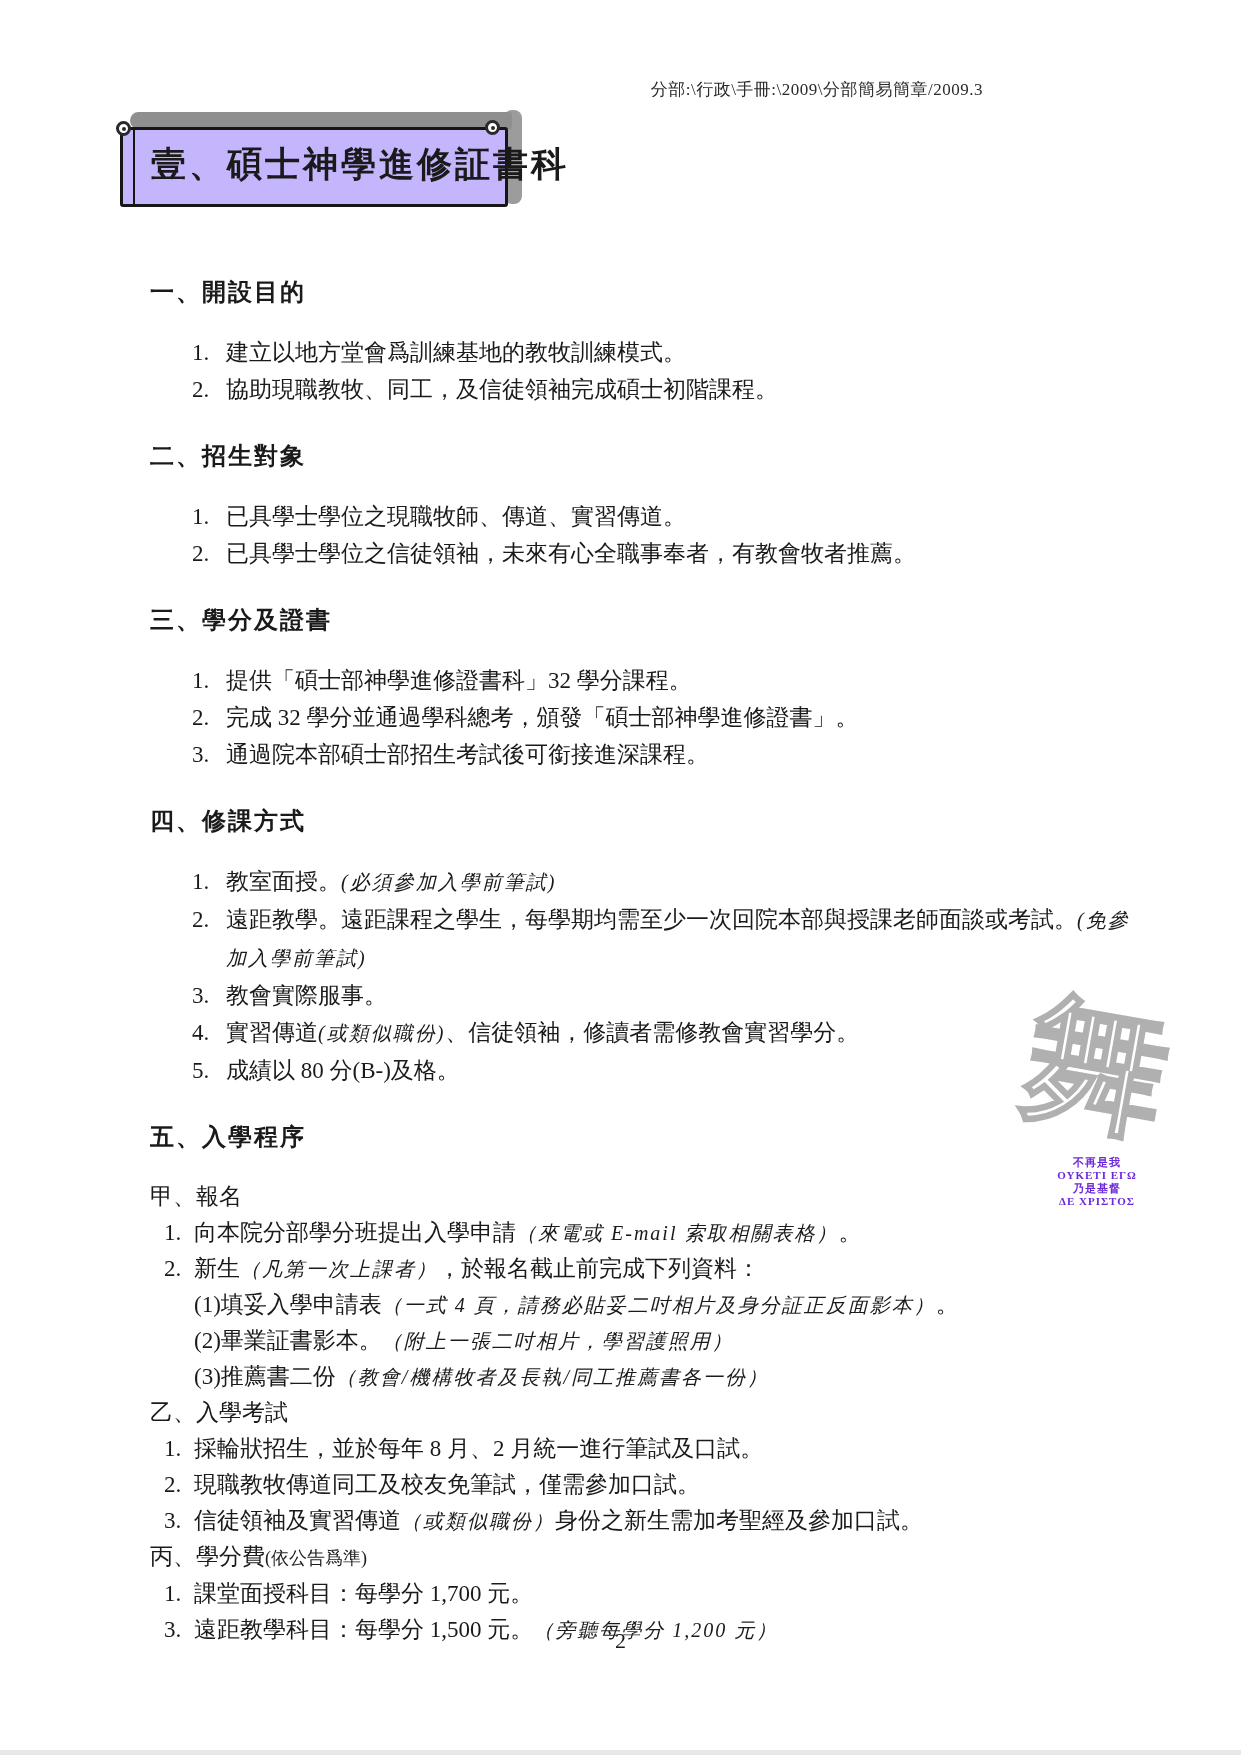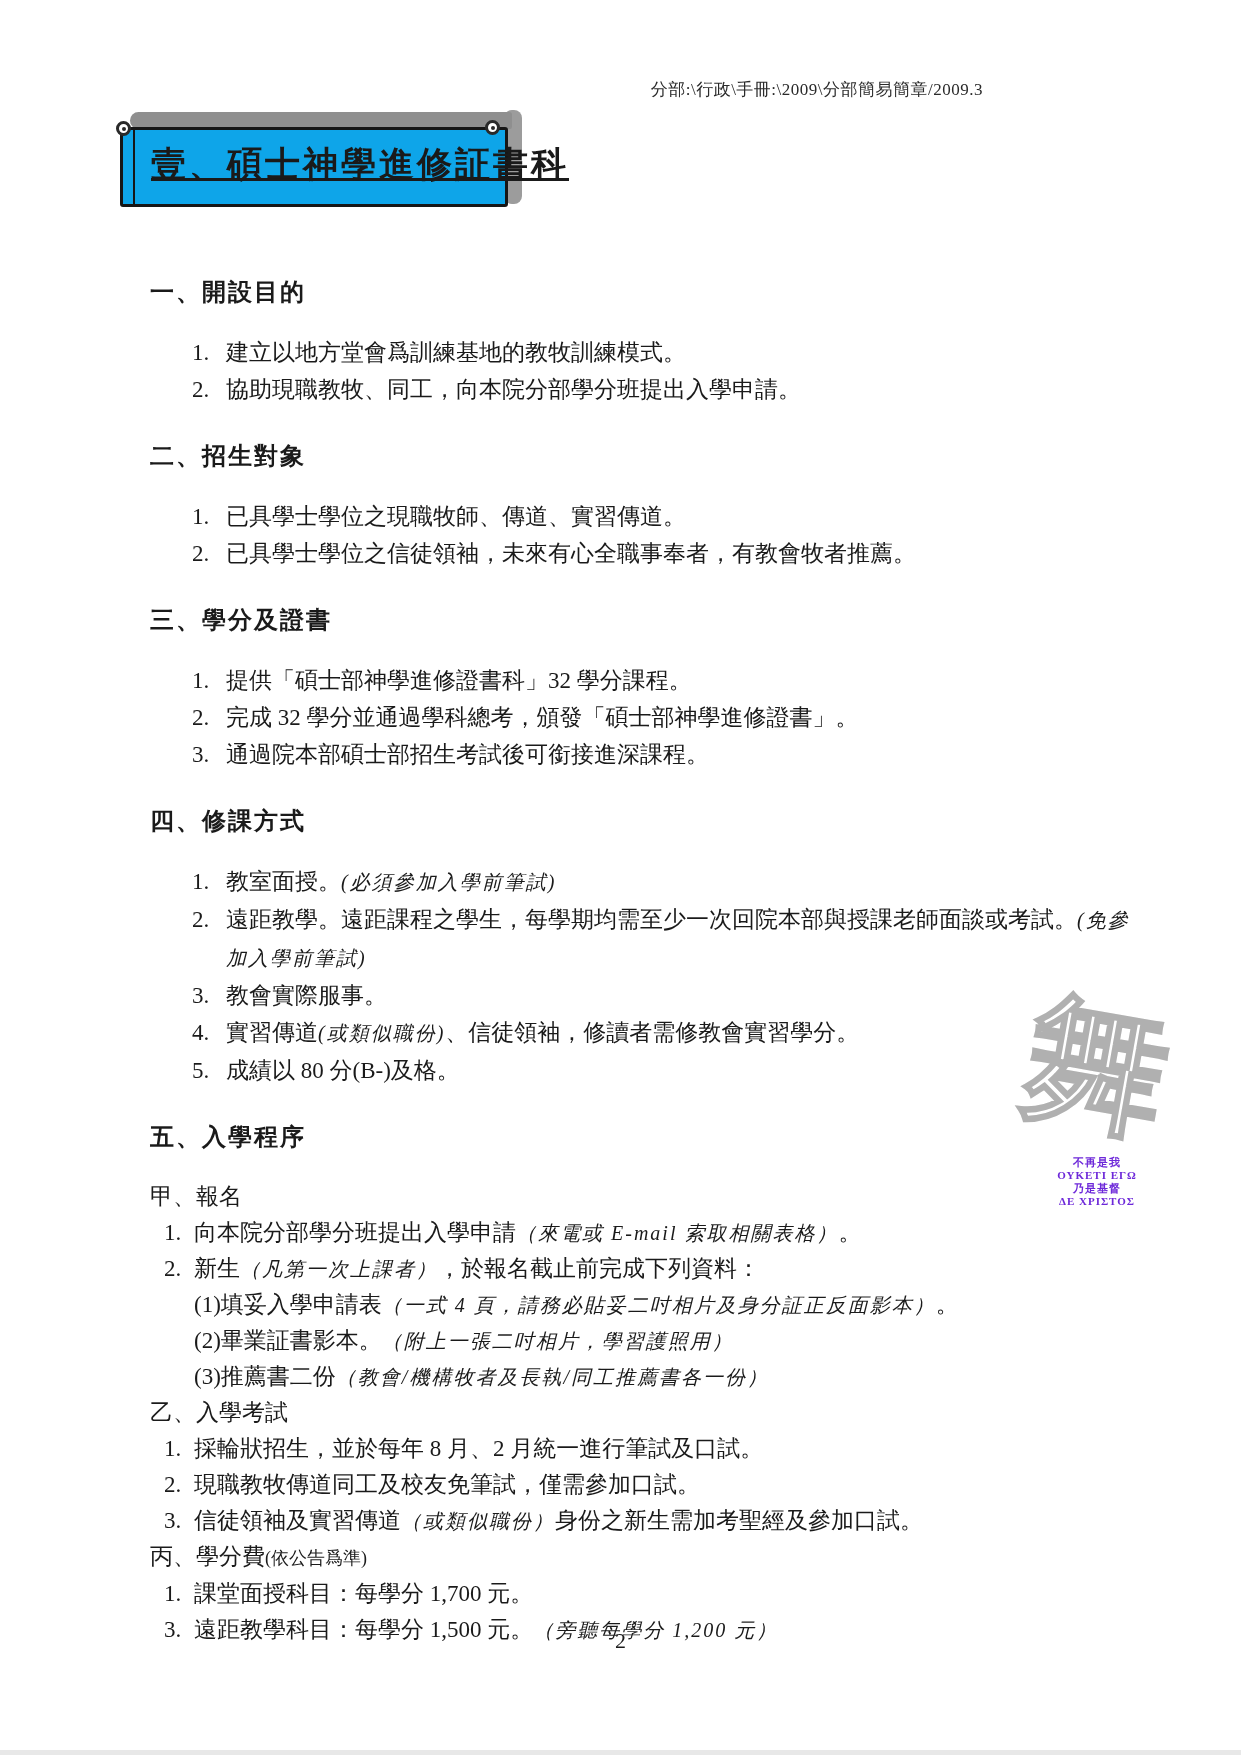--- a/index.html
+++ b/index.html
@@ -18,21 +18,21 @@
   .banner-shadow{
     position:absolute;left:384px;top:4px;width:18px;height:94px;
     background:#9c9c9c;border-radius:8px;
   }
   .banner-bar{
     position:absolute;left:10px;top:6px;width:382px;height:17px;
     background:#8f8f8f;border-radius:9px 3px 3px 9px;
   }
   .banner-panel{
     position:absolute;left:0;top:21px;width:382px;height:74px;
-    background:#0ea5e9;border:3px solid #161616;border-radius:3px;text-decoration:underline;
+    background:#c4b5fd;border:3px solid #161616;border-radius:3px;
   }
   .panel-edge{
     position:absolute;left:10px;top:0;bottom:0;width:0;
     border-left:2px solid #161616;
   }
   .curl{
     position:absolute;width:15px;height:15px;border:3px solid #2a2a2a;
     border-radius:50%;background:#fff;box-sizing:border-box;
   }
   .curl::after{
@@ -107,21 +107,21 @@
   <div class="content">
 
     <section>
       <h2>一、開設目的</h2>
       <div class="item">
         <span class="num">1.</span>
         <span class="txt"><span class="seg">建立以地方堂會爲訓練基地的教牧訓練模式。</span></span>
       </div>
       <div class="item">
         <span class="num">2.</span>
-        <span class="txt"><span class="seg">協助現職教牧、同工，向本院分部學分班提出入學申請。</span></span>
+        <span class="txt"><span class="seg">協助現職教牧、同工，及信徒領袖完成碩士初階課程。</span></span>
       </div>
     </section>
 
     <section>
       <h2>二、招生對象</h2>
       <div class="item">
         <span class="num">1.</span>
         <span class="txt"><span class="seg">已具學士學位之現職牧師、傳道、實習傳道。</span></span>
       </div>
       <div class="item">

